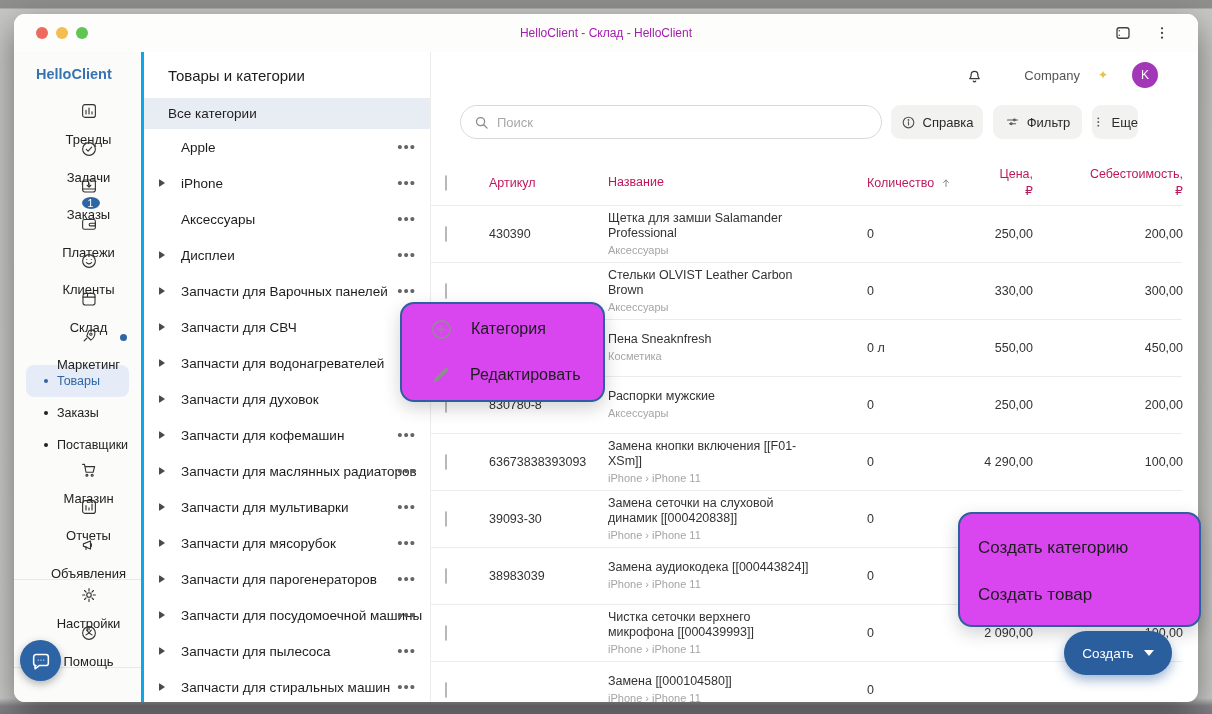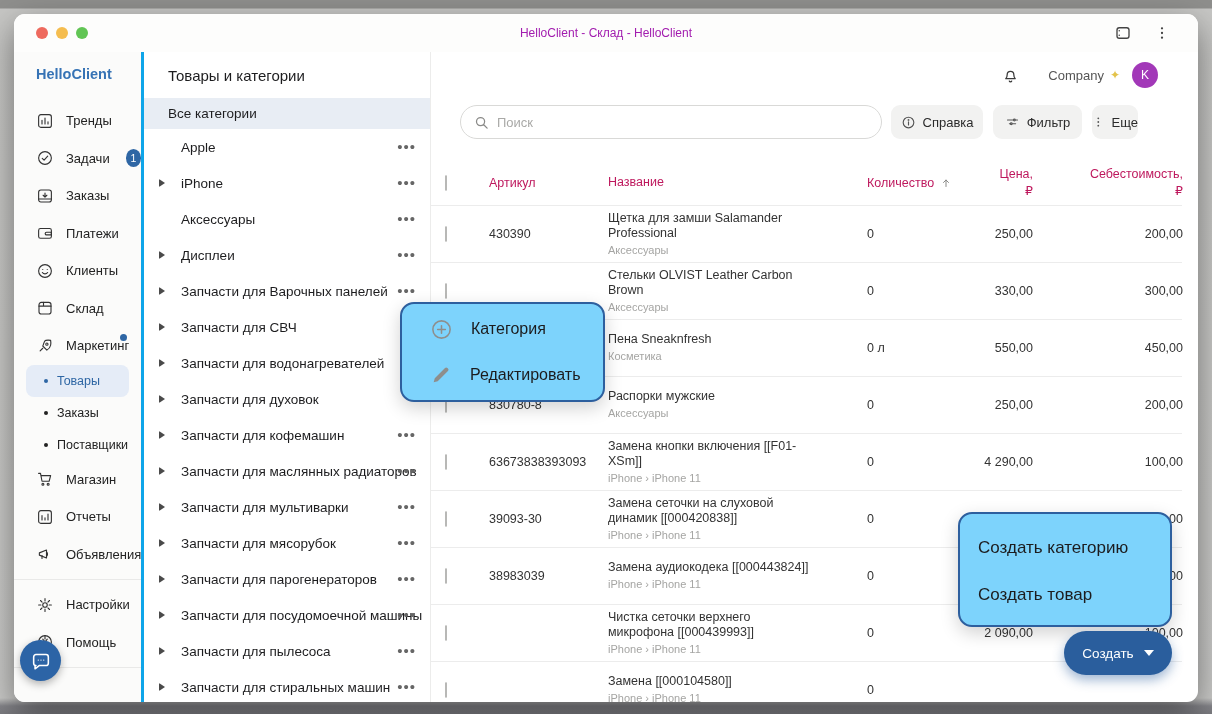--- a/index.html
+++ b/index.html
@@ -14,40 +14,40 @@
   .titlebar{height:38px;flex:0 0 38px;display:flex;align-items:center;position:relative;background:#fdfdfc;}
   .lights{display:flex;gap:8px;margin-left:22px;}
   .light{width:12px;height:12px;border-radius:50%;}
   .light.r{background:#ee6a5e}.light.y{background:#f5bd4f}.light.g{background:#61c554}
   .win-title{position:absolute;left:0;right:0;text-align:center;font-size:12px;color:#a21caf;pointer-events:none;}
   .win-icons{margin-left:auto;display:flex;align-items:center;gap:22px;margin-right:28px;color:#444;}
   
   .app{flex:1;display:flex;min-height:0;}
   .sidebar{width:130px;flex:0 0 130px;background:#fbfbfa;border-right:3px solid #0ea5e9;padding-top:14px;overflow:hidden;}
   .logo{font-size:14.5px;font-weight:bold;color:#3673b5;padding-left:22px;margin-bottom:20px;}
-  .nav-item{height:37.5px;display:flex;align-items:center;padding-left:22px;gap:12px;font-size:13px;color:#222;cursor:pointer;position:relative;}
+  .nav-item{height:37.5px;display:flex;align-items:center;padding-left:22px;gap:12px;font-size:13px;color:#222;cursor:pointer;position:relative;flex-direction:column;}
   .nav-item svg{flex:0 0 18px;}
   .badge{width:18px;height:18px;border-radius:50%;background:#2e66a4;color:#fff;font-size:10.5px;display:flex;align-items:center;justify-content:center;margin-left:4px;}
   .mdot{width:7px;height:7px;border-radius:50%;background:#2e66a4;position:absolute;left:106px;top:7px;}
   .sub-item{height:32px;display:flex;align-items:center;font-size:12.5px;color:#222;cursor:pointer;margin:0 12px;padding-left:18px;gap:9px;border-radius:8px;}
   .sub-item .bullet{width:4px;height:4px;border-radius:50%;background:#222;}
   .sub-item.active{background:#e5ecf7;color:#2e66a4;}
   .sub-item.active .bullet{background:#2e66a4;}
   .side-div{height:1px;background:#e9e9e8;margin:6px 0 6px 0;}
   
   .catpanel{width:286px;flex:0 0 286px;background:#fff;display:flex;flex-direction:column;overflow:hidden;}
   .cat-header{height:46px;flex:0 0 46px;display:flex;align-items:center;padding-left:24px;font-size:15px;color:#1d1d1f;}
   .cat-all{height:31px;flex:0 0 31px;background:#e8edf4;display:flex;align-items:center;padding-left:24px;font-size:13.5px;color:#1d1d1f;cursor:pointer;}
   .cat-list{flex:1;overflow:hidden;}
   .cat-item{height:36px;display:flex;align-items:center;font-size:13.5px;color:#1d1d1f;cursor:pointer;position:relative;padding-left:37px;}
   .chev{position:absolute;left:15px;width:0;height:0;border-left:6px solid #4a4a4a;border-top:4px solid transparent;border-bottom:4px solid transparent;border-radius:1px;}
   .kebab{position:absolute;right:14px;color:#666;font-size:15px;letter-spacing:1px;line-height:8px;cursor:pointer;}
   
   .main{flex:1;display:flex;flex-direction:column;border-left:1px solid #ececeb;min-width:0;overflow:hidden;}
-  .main-header{height:46px;flex:0 0 46px;display:flex;align-items:center;justify-content:flex-end;padding-right:40px;gap:4px;}
+  .main-header{height:46px;flex:0 0 46px;display:flex;align-items:center;justify-content:flex-end;padding-right:40px;gap:16px;}
   .bell{margin-right:24px;cursor:pointer;display:flex;}
   .company{font-size:13px;color:#555;cursor:pointer;}
   .sparkle{color:#e3c34b;font-size:12px;margin:0 8px 0 2px;}
   .avatar{width:26px;height:26px;border-radius:50%;background:#a238b8;color:#fff;font-size:12px;display:flex;align-items:center;justify-content:center;cursor:pointer;}
   .toolbar{display:flex;align-items:center;margin-top:7px;padding-left:29px;padding-right:23px;gap:0;}
   .search{width:422px;height:34px;border:1px solid #d9d9d7;border-radius:17px;display:flex;align-items:center;padding-left:13px;gap:8px;background:#fff;}
   .search input{border:none;outline:none;font-size:13px;color:#333;flex:1;font-family:inherit;background:transparent;}
   .search input::placeholder{color:#a9a9a7;}
   .tbtn{height:34px;border:none;background:#f2f2f1;border-radius:9px;display:flex;align-items:center;justify-content:center;gap:7px;font-size:13px;color:#2b2b2b;cursor:pointer;font-family:inherit;}
   .tbtn.help{width:92px;margin-left:9px;}
@@ -60,24 +60,24 @@
   .trow.body{height:57px;font-size:12.5px;color:#333;cursor:pointer;}
   .cell-check{padding-left:14px;}
   .cbox{width:17px;height:17px;border:1.5px solid #b8b8b6;border-radius:4px;background:#fff;cursor:pointer;}
   .cell-article{padding-left:14px;}
   .cell-name{padding-left:14px;padding-right:10px;line-height:1.25;}
   .cell-name .sub{font-size:11px;color:#a5a5a3;margin-top:2px;}
   .cell-qty{padding-left:44px;display:flex;align-items:center;gap:6px;}
   .cell-num{text-align:right;}
   .head .cell-num{line-height:1.3;}
   
-  .popup{position:absolute;background:#7dd3fc;border:2px solid #2d5f9e;border-radius:14px;box-shadow:0 6px 18px rgba(0,0,0,.18);z-index:30;}
+  .popup{position:absolute;background:#d946ef;border:2px solid #2d5f9e;border-radius:14px;box-shadow:0 6px 18px rgba(0,0,0,.18);z-index:30;}
   .popup1{left:400px;top:302px;width:205px;height:100px;display:flex;flex-direction:column;justify-content:center;gap:2px;}
   .p1-item{display:flex;align-items:center;gap:18px;padding-left:28px;height:44px;font-size:16px;color:#1c1c1e;cursor:pointer;}
-  .popup2{left:958px;top:512px;width:214px;height:115px;padding:10px 0 0 18px;}
+  .popup2{left:958px;top:512px;width:243px;height:115px;padding:10px 0 0 18px;}
   .p2-item{height:47px;display:flex;align-items:center;font-size:17px;color:#1c1c1e;cursor:pointer;}
   .create-btn{position:absolute;left:1064px;top:631px;width:108px;height:44px;border-radius:22px;background:#2a5e9d;border:none;color:#fff;font-size:13.5px;font-family:inherit;display:flex;align-items:center;justify-content:center;gap:10px;cursor:pointer;box-shadow:0 5px 12px rgba(42,94,157,.45);z-index:40;}
   .caret{width:0;height:0;border-left:5px solid transparent;border-right:5px solid transparent;border-top:6px solid #fff;}
   .chat-fab{position:absolute;left:20px;top:640px;width:41px;height:41px;border-radius:50%;background:#2c64a6;display:flex;align-items:center;justify-content:center;box-shadow:0 3px 8px rgba(0,0,0,.3);cursor:pointer;z-index:40;}
 </style>
 </head>
 <body>
 
 <div class="window">
   <div class="titlebar">

